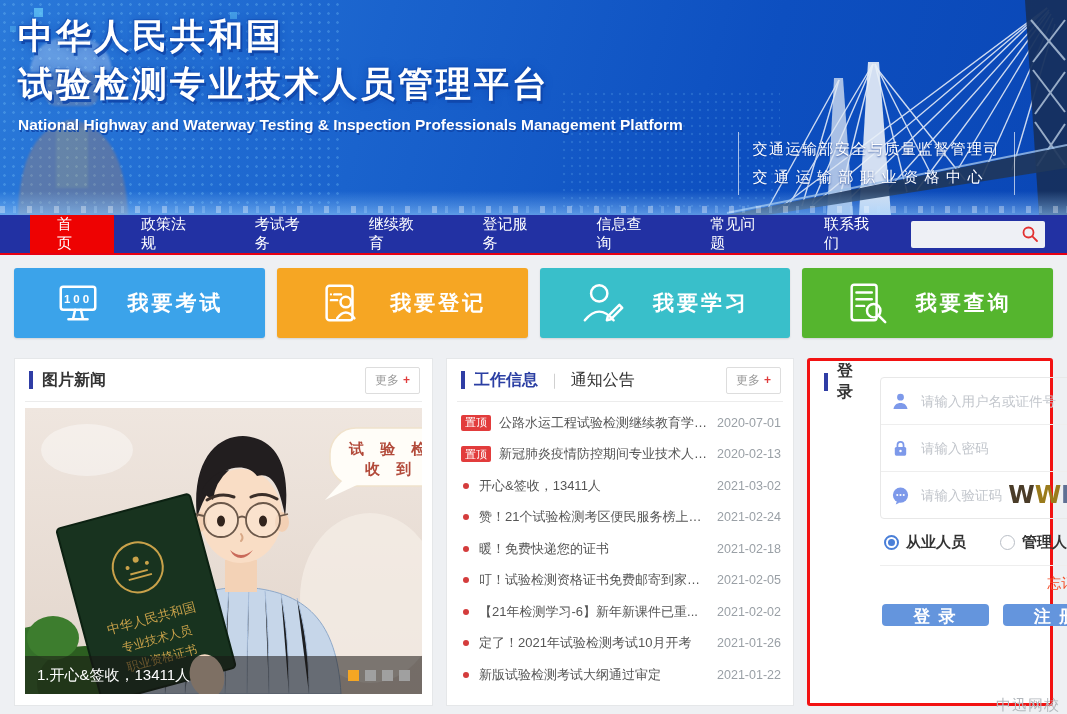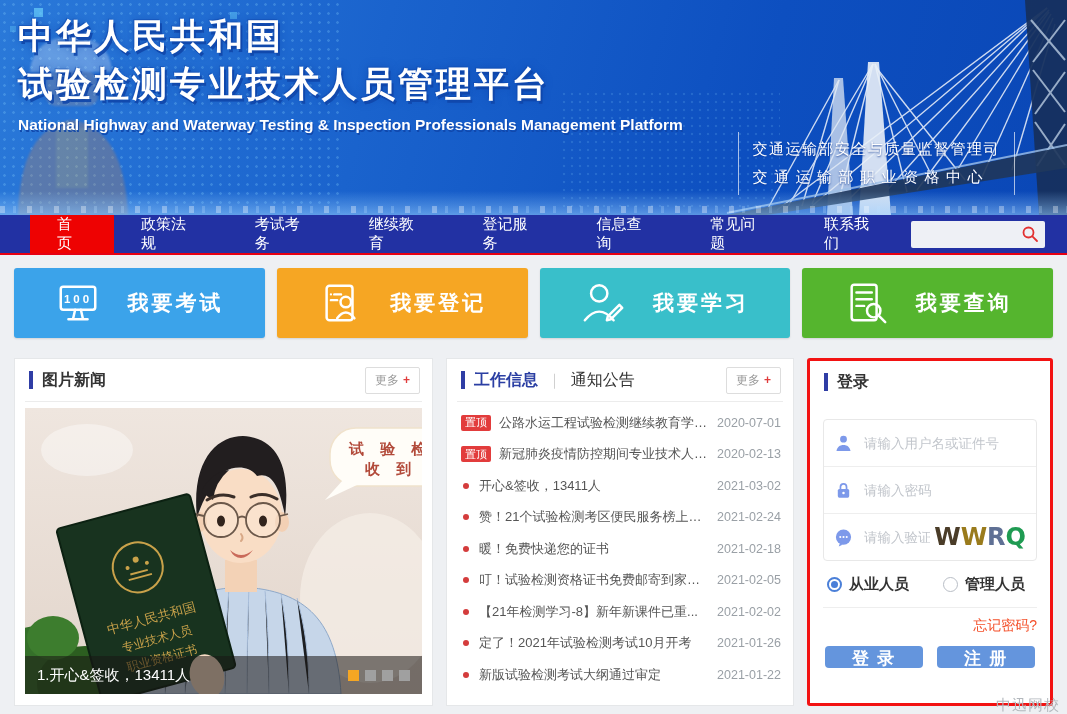--- a/index.html
+++ b/index.html
@@ -111,21 +111,21 @@
     background:#e23c3c;color:#fff;font-size:11px;line-height:1;padding:2.5px 4px;
     border-radius:2px;margin-right:8px;flex-shrink:0;
   }
   .news-bullet{width:6px;height:6px;border-radius:50%;background:#d43c3c;margin:0 10px 0 2px;flex-shrink:0;}
   .news-title{font-size:13px;color:#555;flex:1;white-space:nowrap;overflow:hidden;text-overflow:ellipsis;}
   .news-date{font-size:12.5px;color:#9aa0a6;margin-left:8px;flex-shrink:0;}
   
   .login-annotation{
     width:246px;flex-shrink:0;box-sizing:border-box;height:348px;
     border:3px solid #f21212;border-radius:3px;background:#fff;
-    display:flex;flex-direction:column;
+    display:flex;flex-direction:row;
   }
   .login-header{display:flex;align-items:center;height:42px;padding:0 14px;}
   .login-body{padding:0 13px;margin-top:16px;}
   .login-fields{border:1px solid #e8e8e8;border-radius:4px;}
   .login-row{height:46px;display:flex;align-items:center;padding:0 10px;border-bottom:1px solid #eee;}
   .login-fields .login-row:last-child{border-bottom:none;}
   .field-icon{margin-right:9px;flex-shrink:0;display:flex;}
   .login-input{border:none;outline:none;flex:1;min-width:0;font-size:13.5px;color:#333;background:transparent;font-family:inherit;}
   .login-input::placeholder{color:#c2c6cc;}
   .captcha-code{
@@ -409,21 +409,21 @@
           <span class="news-title">暖！免费快递您的证书</span>
           <span class="news-date">2021-02-18</span>
         </div>
         <div class="news-row">
           <span class="news-bullet"></span>
           <span class="news-title">叮！试验检测资格证书免费邮寄到家啦！</span>
           <span class="news-date">2021-02-05</span>
         </div>
         <div class="news-row">
           <span class="news-bullet"></span>
-          <span class="news-title">【21年检测学习-8】新年新课件已重...</span>
+          <span class="news-title">【21年检测学习-6】新年新课件已重...</span>
           <span class="news-date">2021-02-02</span>
         </div>
         <div class="news-row">
           <span class="news-bullet"></span>
           <span class="news-title">定了！2021年试验检测考试10月开考</span>
           <span class="news-date">2021-01-26</span>
         </div>
         <div class="news-row">
           <span class="news-bullet"></span>
           <span class="news-title">新版试验检测考试大纲通过审定</span>

